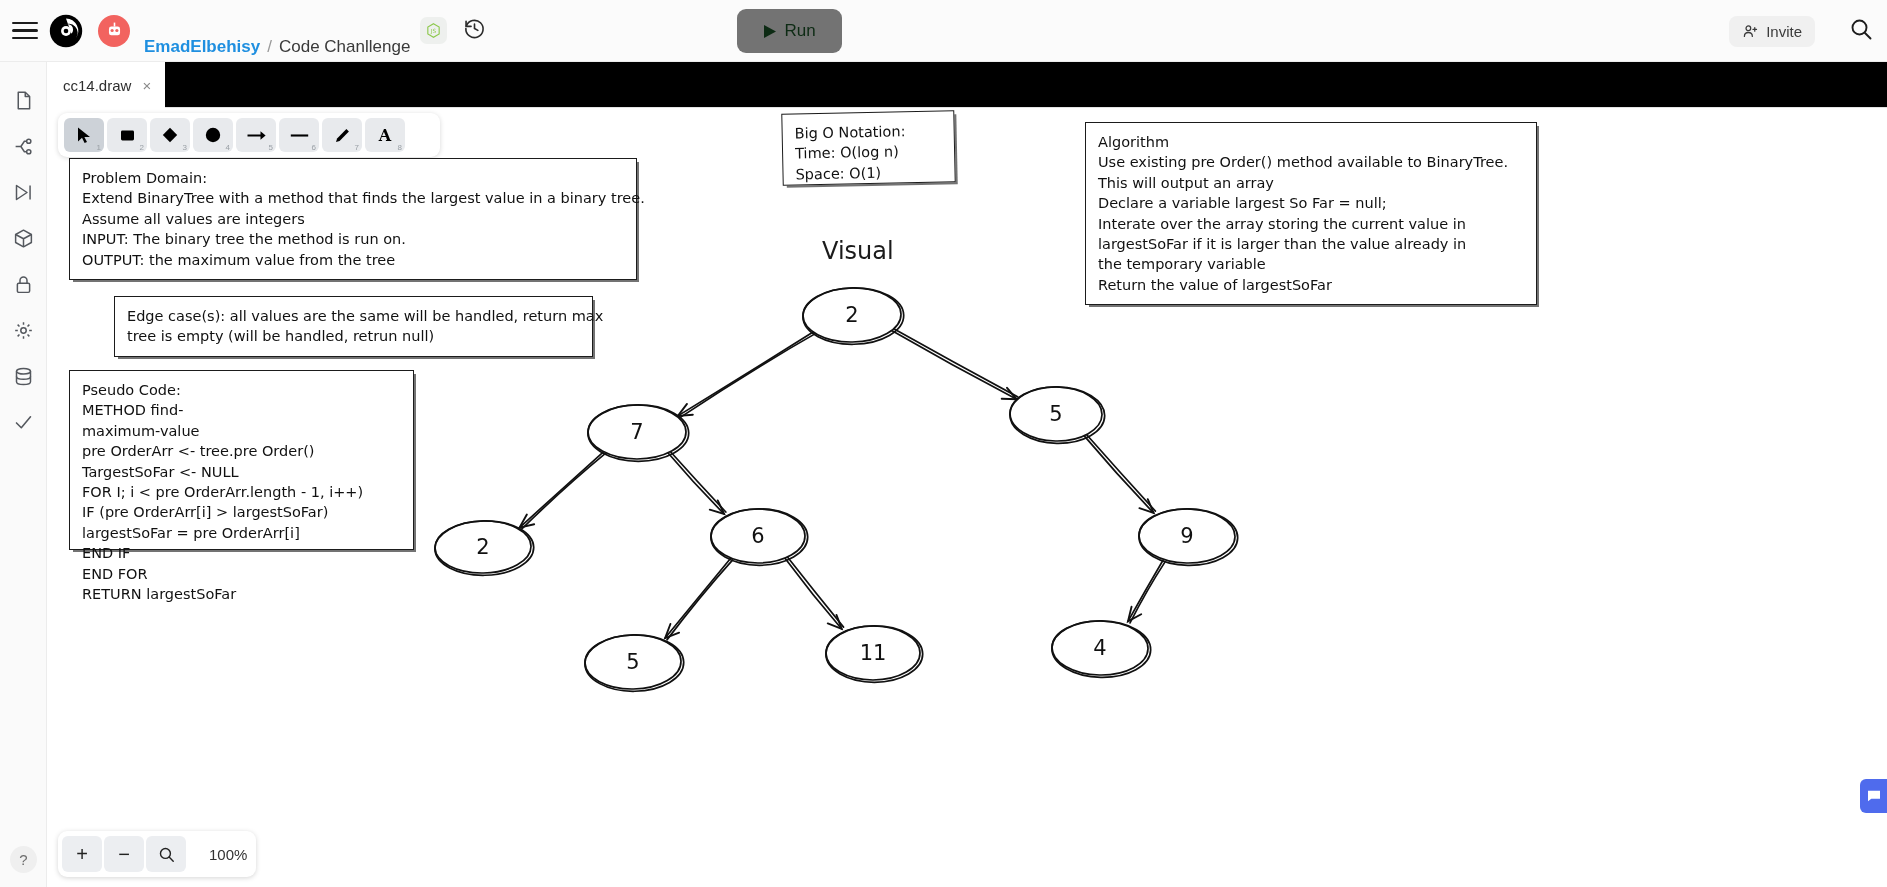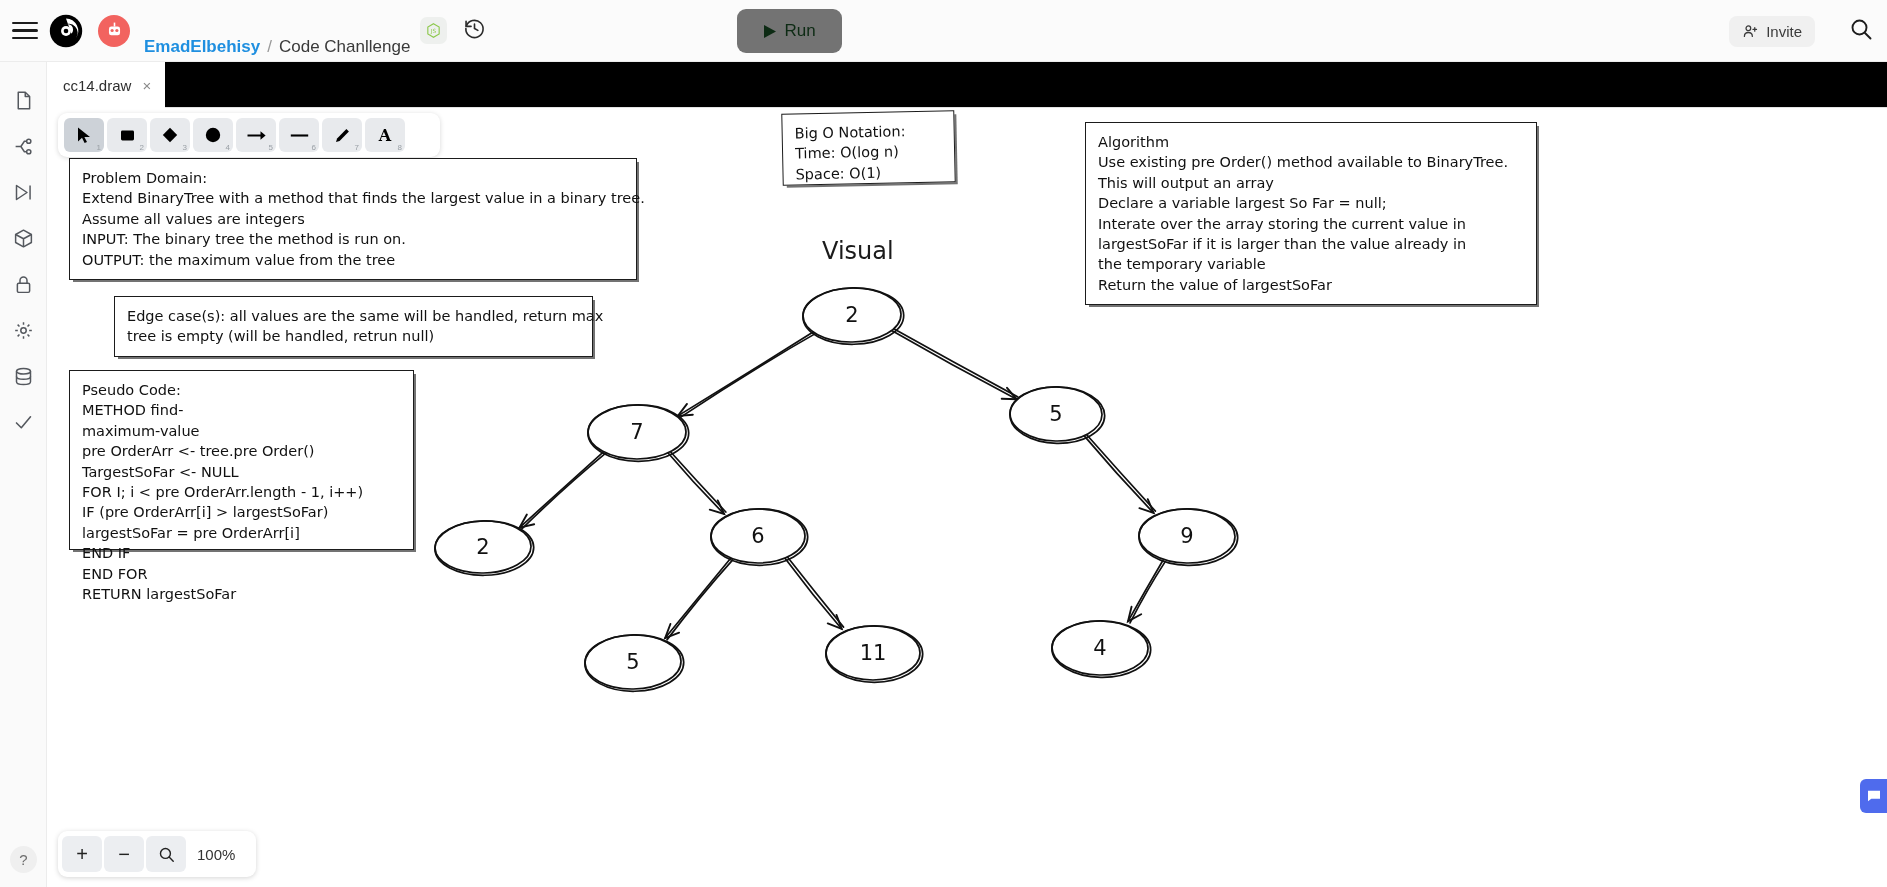--- a/index.html
+++ b/index.html
@@ -110,21 +110,21 @@
 
   
   #zoomctl {
     position:absolute; left:11px; bottom:10px; height:46px; width:198px;
     background:#ffffff; border-radius:9px; box-shadow:0 1px 5px rgba(0,0,0,.17);
     display:flex; align-items:center; padding:0 4px; gap:2px;
   }
   .zbtn { width:40px; height:36px; border-radius:6px; background:#eceef1;
     display:flex; align-items:center; justify-content:center; font-size:20px;
     color:#222; cursor:pointer; }
-  .zlevel { margin-left:9px; font-size:15px; color:#333; }
+  .zlevel { margin-left:21px; font-size:15px; color:#333; }
   #chatbubble {
     position:absolute; right:0px; bottom:74px; width:27px; height:34px;
     background:#4f6bed; border-radius:6px 0 0 6px; display:flex;
     align-items:center; justify-content:center; cursor:pointer;
   }
 </style>
 </head>
 <body>
 
 <div id="topbar">

